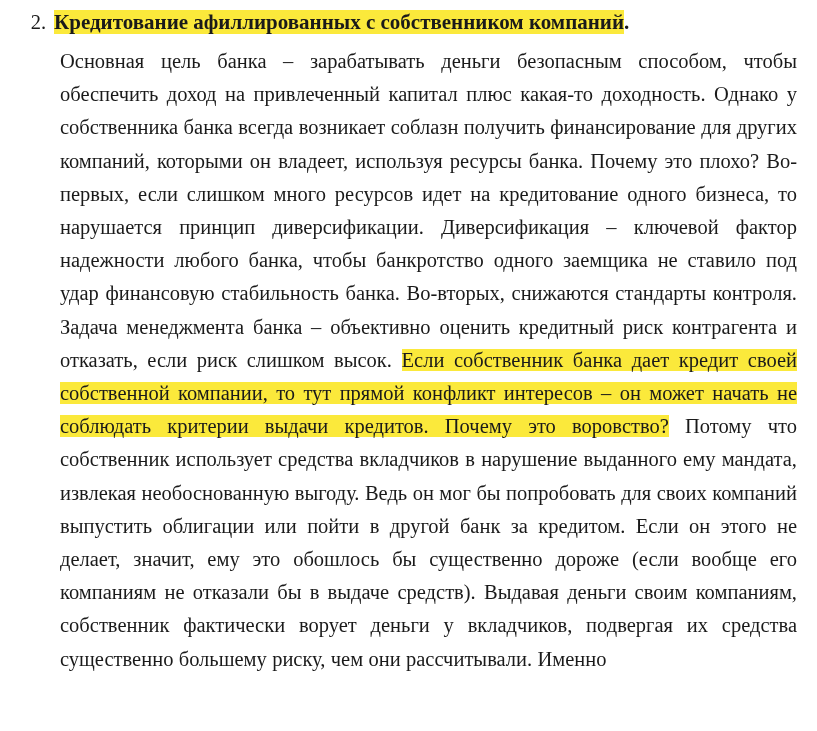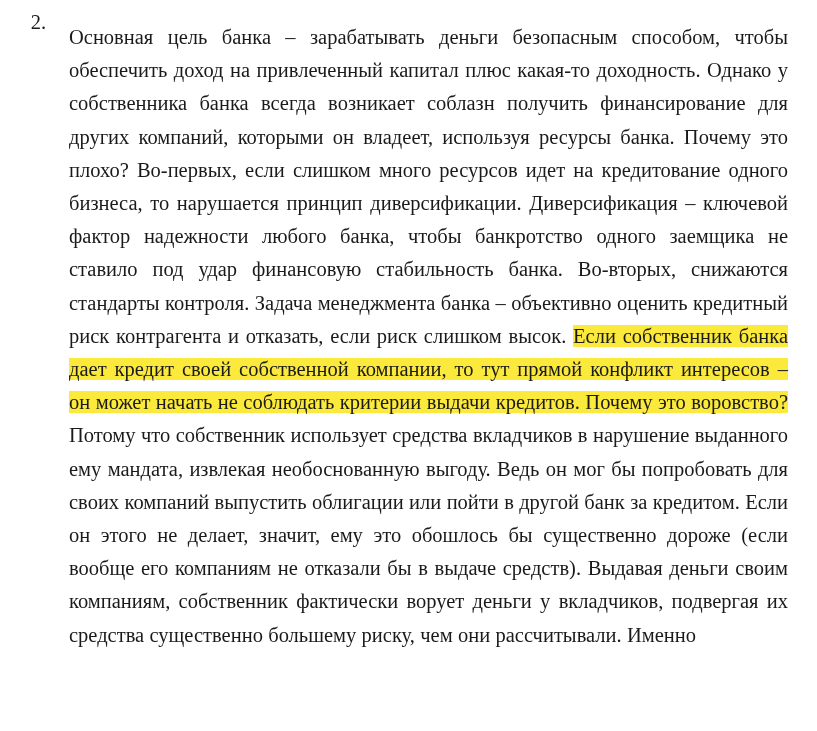--- a/index.html
+++ b/index.html
@@ -48,34 +48,35 @@
   .hl {
     background: #fbe93b;
     box-decoration-break: clone;
     -webkit-box-decoration-break: clone;
   }
   .para {
     font-size: 20.5px;
     line-height: 33.2px;
     text-align: justify;
     text-justify: inter-word;
-    margin: 15px;
+    margin: 6px;
     hyphens: none;
     word-spacing: 0.2px;
   }
   .para .seg {
     
   }
   .dot {
     font-weight: bold;
   }
 </style>
 </head>
 <body>
 
 <div class="page">
   <div class="list-item">
     <div class="item-marker">2.</div>
     <div class="item-body">
+      <div class="heading-line"><span class="hl">Кредитование афиллированных с собственником компаний</span><span class="dot">.</span></div>
       <p class="para"><span class="seg">Основная цель банка – зарабатывать деньги безопасным способом, чтобы обеспечить доход на привлеченный капитал плюс какая-то доходность. Однако у собственника банка всегда возникает соблазн получить финансирование для других компаний, которыми он владеет, используя ресурсы банка. Почему это плохо? Во-первых, если слишком много ресурсов идет на кредитование одного бизнеса, то нарушается принцип диверсификации. Диверсификация – ключевой фактор надежности любого банка, чтобы банкротство одного заемщика не ставило под удар финансовую стабильность банка. Во-вторых, снижаются стандарты контроля. Задача менеджмента банка – объективно оценить кредитный риск контрагента и отказать, если риск слишком высок. </span><span class="seg hl">Если собственник банка дает кредит своей собственной компании, то тут прямой конфликт интересов – он может начать не соблюдать критерии выдачи кредитов. Почему это воровство?</span><span class="seg"> Потому что собственник использует средства вкладчиков в нарушение выданного ему мандата, извлекая необоснованную выгоду. Ведь он мог бы попробовать для своих компаний выпустить облигации или пойти в другой банк за кредитом. Если он этого не делает, значит, ему это обошлось бы существенно дороже (если вообще его компаниям не отказали бы в выдаче средств). Выдавая деньги своим компаниям, собственник фактически ворует деньги у вкладчиков, подвергая их средства существенно большему риску, чем они рассчитывали. Именно</span></p>
     </div>
   </div>
 </div>
 
 </body></html>

